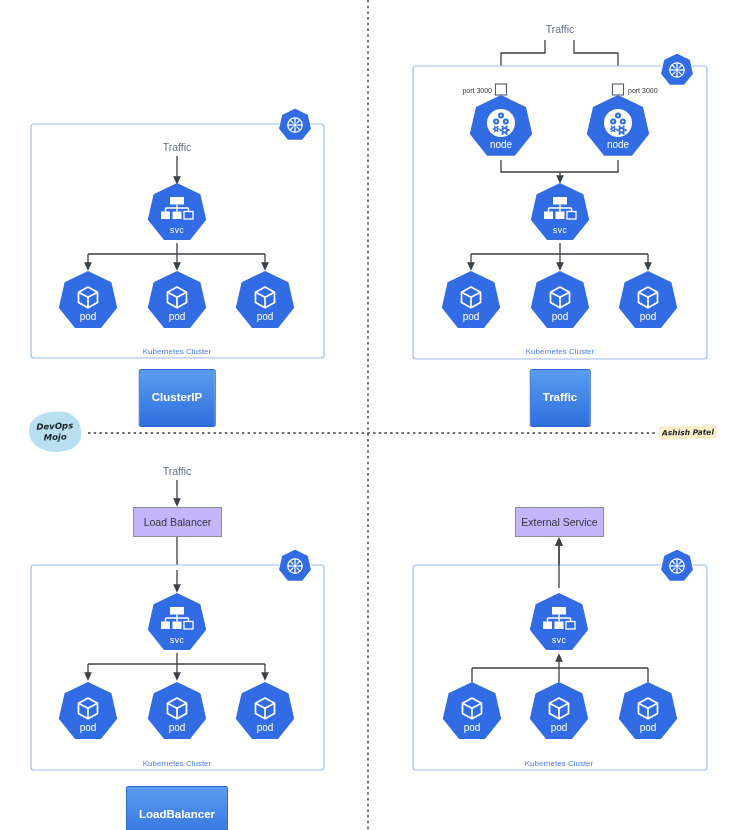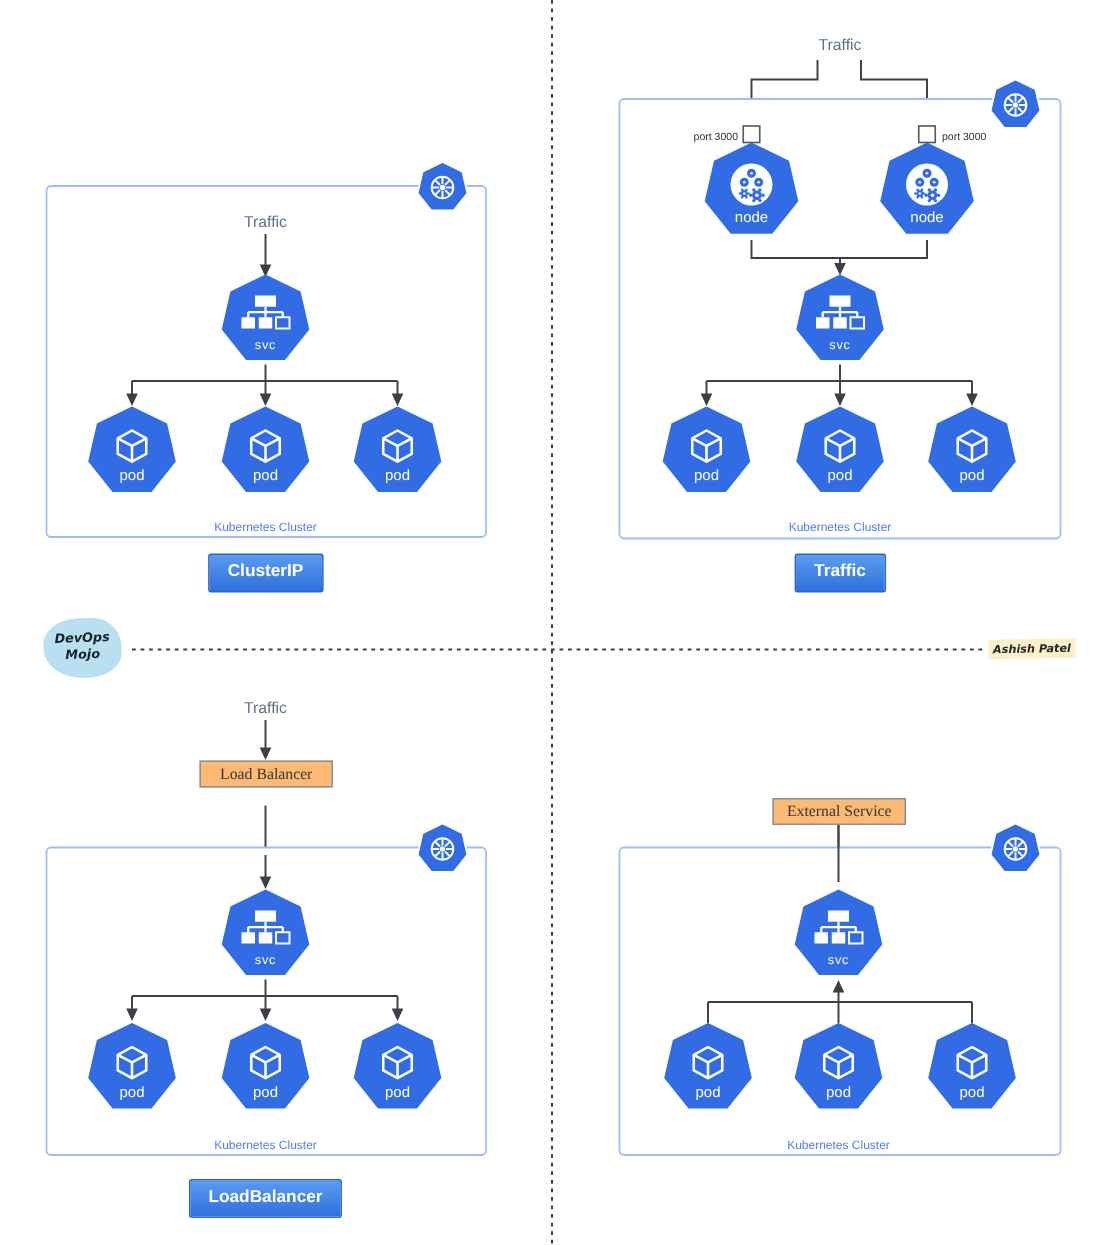--- a/index.html
+++ b/index.html
@@ -13,25 +13,25 @@
   .svclabel{ fill:#ffffff; font-size:8.5px; text-anchor:middle; letter-spacing:0.5px; }
   .traffic { fill:#5f718c; font-size:10.5px; text-anchor:middle; }
   .clusterlabel { fill:#4b7ef5; font-size:8px; text-anchor:middle; }
   .portlabel { fill:#2e3338; font-size:7px; }
   .clusterbox { fill:#ffffff; stroke:#9dbef5; stroke-width:1.2; }
   .portsq { fill:#ffffff; stroke:#565b63; stroke-width:1.1; }
 
   .btn { position:absolute; transform:translateX(-50%);
          background:linear-gradient(#5b9cf0,#2e6fdd); color:#ffffff;
          font-weight:700; font-size:11.5px; line-height:1;
-         padding:6px 12px; border:1px solid #2b65cf; border-radius:2px;
+         padding:22px 12px; border:1px solid #2b65cf; border-radius:2px;
          white-space:nowrap; }
-  .extbox { position:absolute; width:89px; height:18px; background:#fdba74;
+  .extbox { position:absolute; width:89px; height:30px; background:#c4b5fd;
             border:1px solid #8b9097; display:flex; align-items:center; justify-content:center;
-            font-size:10.5px; color:#33373c; box-sizing:border-box; white-space:nowrap;font-family:Liberation Serif, serif; }
+            font-size:10.5px; color:#33373c; box-sizing:border-box; white-space:nowrap; }
   .devops { position:absolute; left:29px; top:412px; width:52px; height:40px;
             background:#b9e0f0; border-radius:46% 38% 44% 52% / 42% 48% 40% 50%;
             transform:rotate(-2deg);
             display:flex; flex-direction:column; align-items:center; justify-content:center;
             font-family:"DejaVu Sans", sans-serif; font-weight:700; font-style:italic;
             font-size:8.5px; line-height:1.25; color:#17212c; }
   .author { position:absolute; left:659px; top:426px; background:#fcf0c8;
             font-family:"DejaVu Sans", sans-serif; font-weight:700; font-style:italic;
             font-size:7.5px; color:#23272c; padding:2px 3px; transform:rotate(-1deg);
             white-space:nowrap; }
@@ -251,21 +251,21 @@
     <g transform="translate(648,712)">
       <use href="#podicon"></use>
           <text y="19" class="wlabel">pod</text>
     </g>
     <text x="559" y="766" class="clusterlabel">Kubernetes Cluster</text>
     <use href="#k8slogo" transform="translate(677,566)"></use>
   </g>
 </svg>
 
 <div class="extbox" style="left:133px; top:507px;">Load Balancer</div>
-<div class="extbox" style="left:515px; top:507px;margin-top:25px;">External Service</div>
+<div class="extbox" style="left:515px; top:507px;">External Service</div>
 
 <div class="btn" style="left:177px; top:369px;">ClusterIP</div>
 <div class="btn" style="left:560px; top:369px;">Traffic</div>
 <div class="btn" style="left:177px; top:786px;text-align:center;">LoadBalancer</div>
 
 <div class="devops">
   <span>DevOps</span>
   <span>Mojo</span>
 </div>
 <div class="author">Ashish Patel</div>

